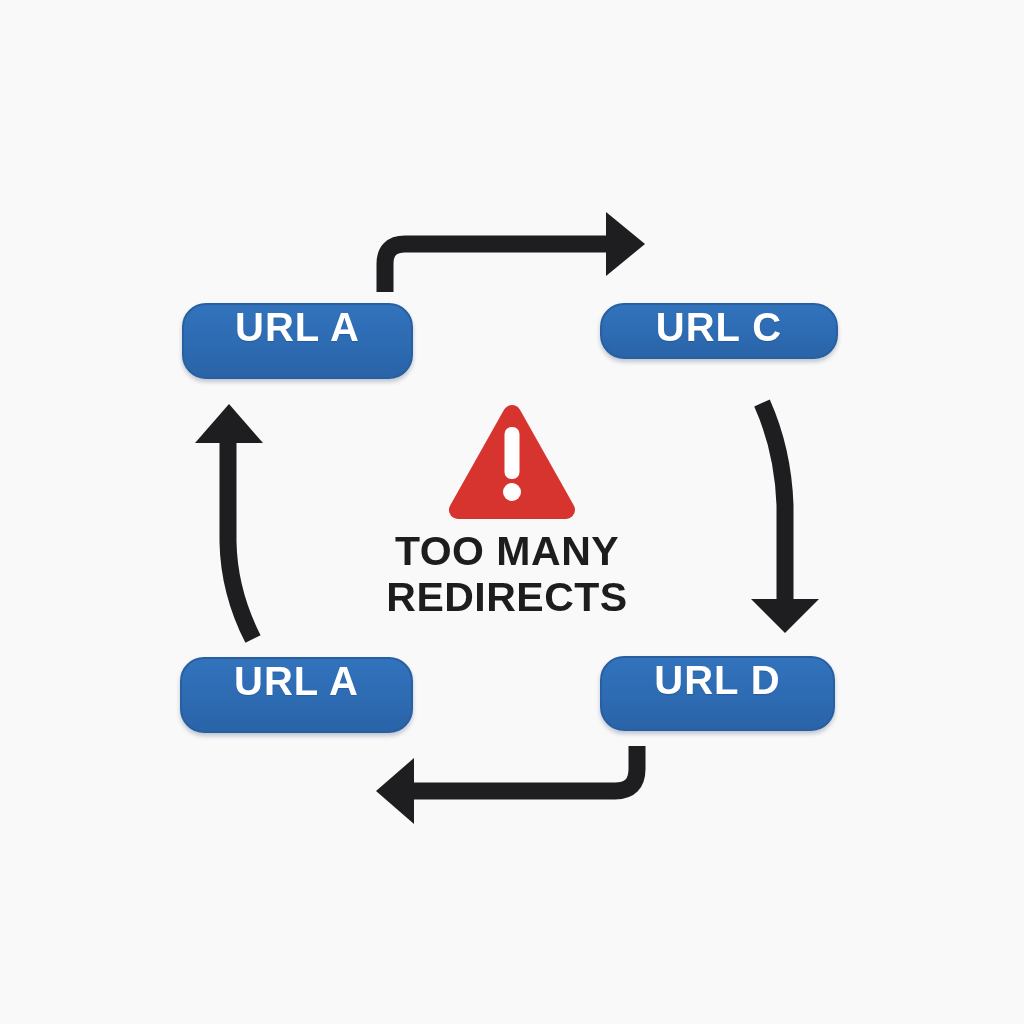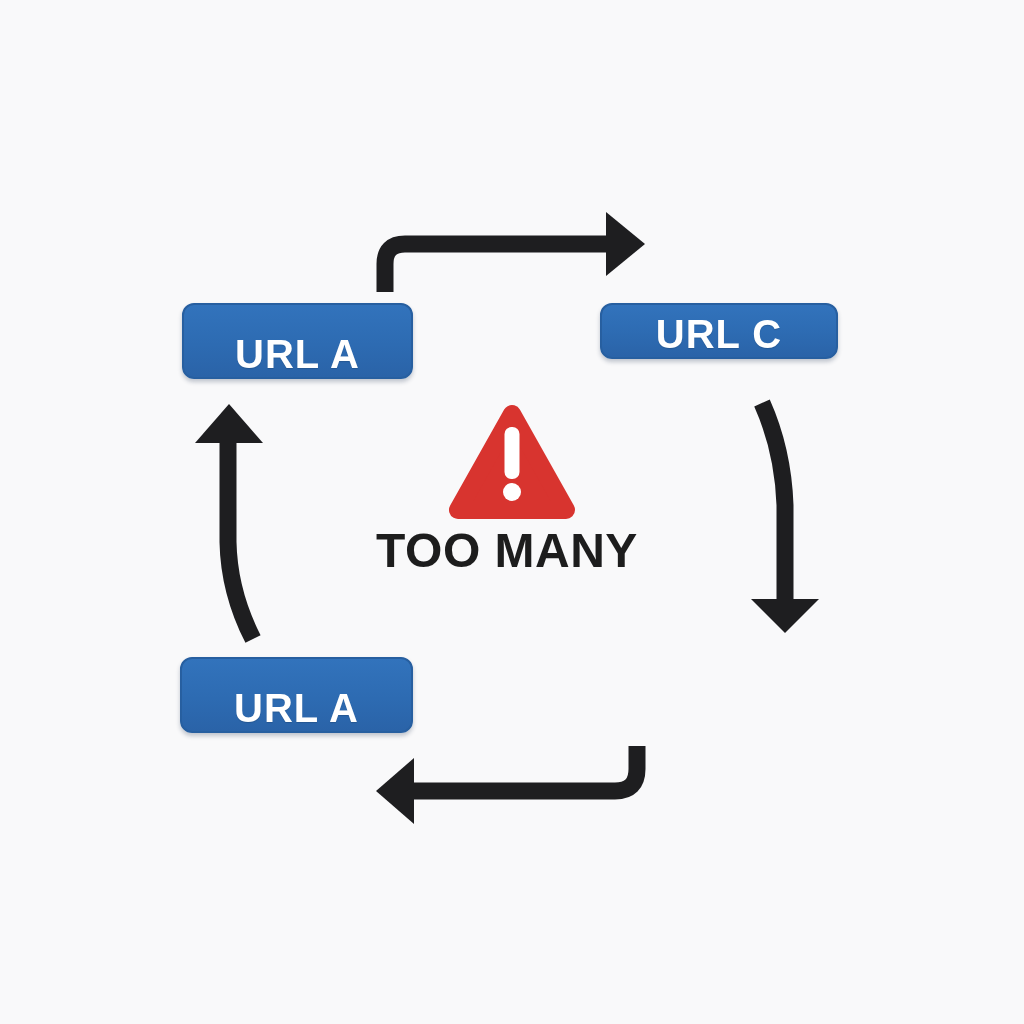--- a/index.html
+++ b/index.html
@@ -8,42 +8,42 @@
     width:1024px;height:1024px;
     background:#f9f9fa;
     font-family:"Liberation Sans", sans-serif;
     overflow:hidden;
   }
   .layer{position:absolute;left:0;top:0;width:1024px;height:1024px;}
   .node{
     position:absolute;
     background:linear-gradient(180deg,#3273bc 0%,#2d6bb2 55%,#2a63a8 100%);
     border:2px solid #275fa0;
-    border-radius:12px;
+    border-radius:24px;
     box-shadow:0 3px 4px rgba(25,45,75,0.25);
-    display:flex;align-items:flex-end;justify-content:center;
+    display:flex;align-items:flex-start;justify-content:center;
     box-sizing:border-box;
   }
   .node span{
     color:#ffffff;
     font-weight:bold;
     font-size:40px;
     letter-spacing:1px;
     text-shadow:0 1px 1px rgba(0,0,0,0.15);
   }
   .node-tl{left:182px;top:303px;width:231px;height:76px;}
   .node-tr{left:600px;top:303px;width:238px;height:56px;}
   .node-bl{left:180px;top:657px;width:233px;height:76px;}
   .node-br{left:600px;top:656px;width:235px;height:75px;}
   .warn-text{
     position:absolute;
     left:307px;top:528px;width:400px;
     text-align:center;
     font-weight:bold;
-    font-size:48px;
+    font-size:41px;
     line-height:46px;
     letter-spacing:0.5px;
     color:#1d1d1d;
   }
 </style>
 </head>
 <body>
 
 <div class="canvas">
 
@@ -78,18 +78,22 @@
 
   <div class="node node-tl">
     <span>URL A</span>
   </div>
   <div class="node node-tr">
     <span>URL C</span>
   </div>
   <div class="node node-bl">
     <span>URL A</span>
   </div>
+  <div class="node node-br">
+    <span>URL D</span>
+  </div>
 
   <div class="warn-text">
     <div>TOO MANY</div>
+    <div>REDIRECTS</div>
   </div>
 
 </div>
 
 </body></html>

